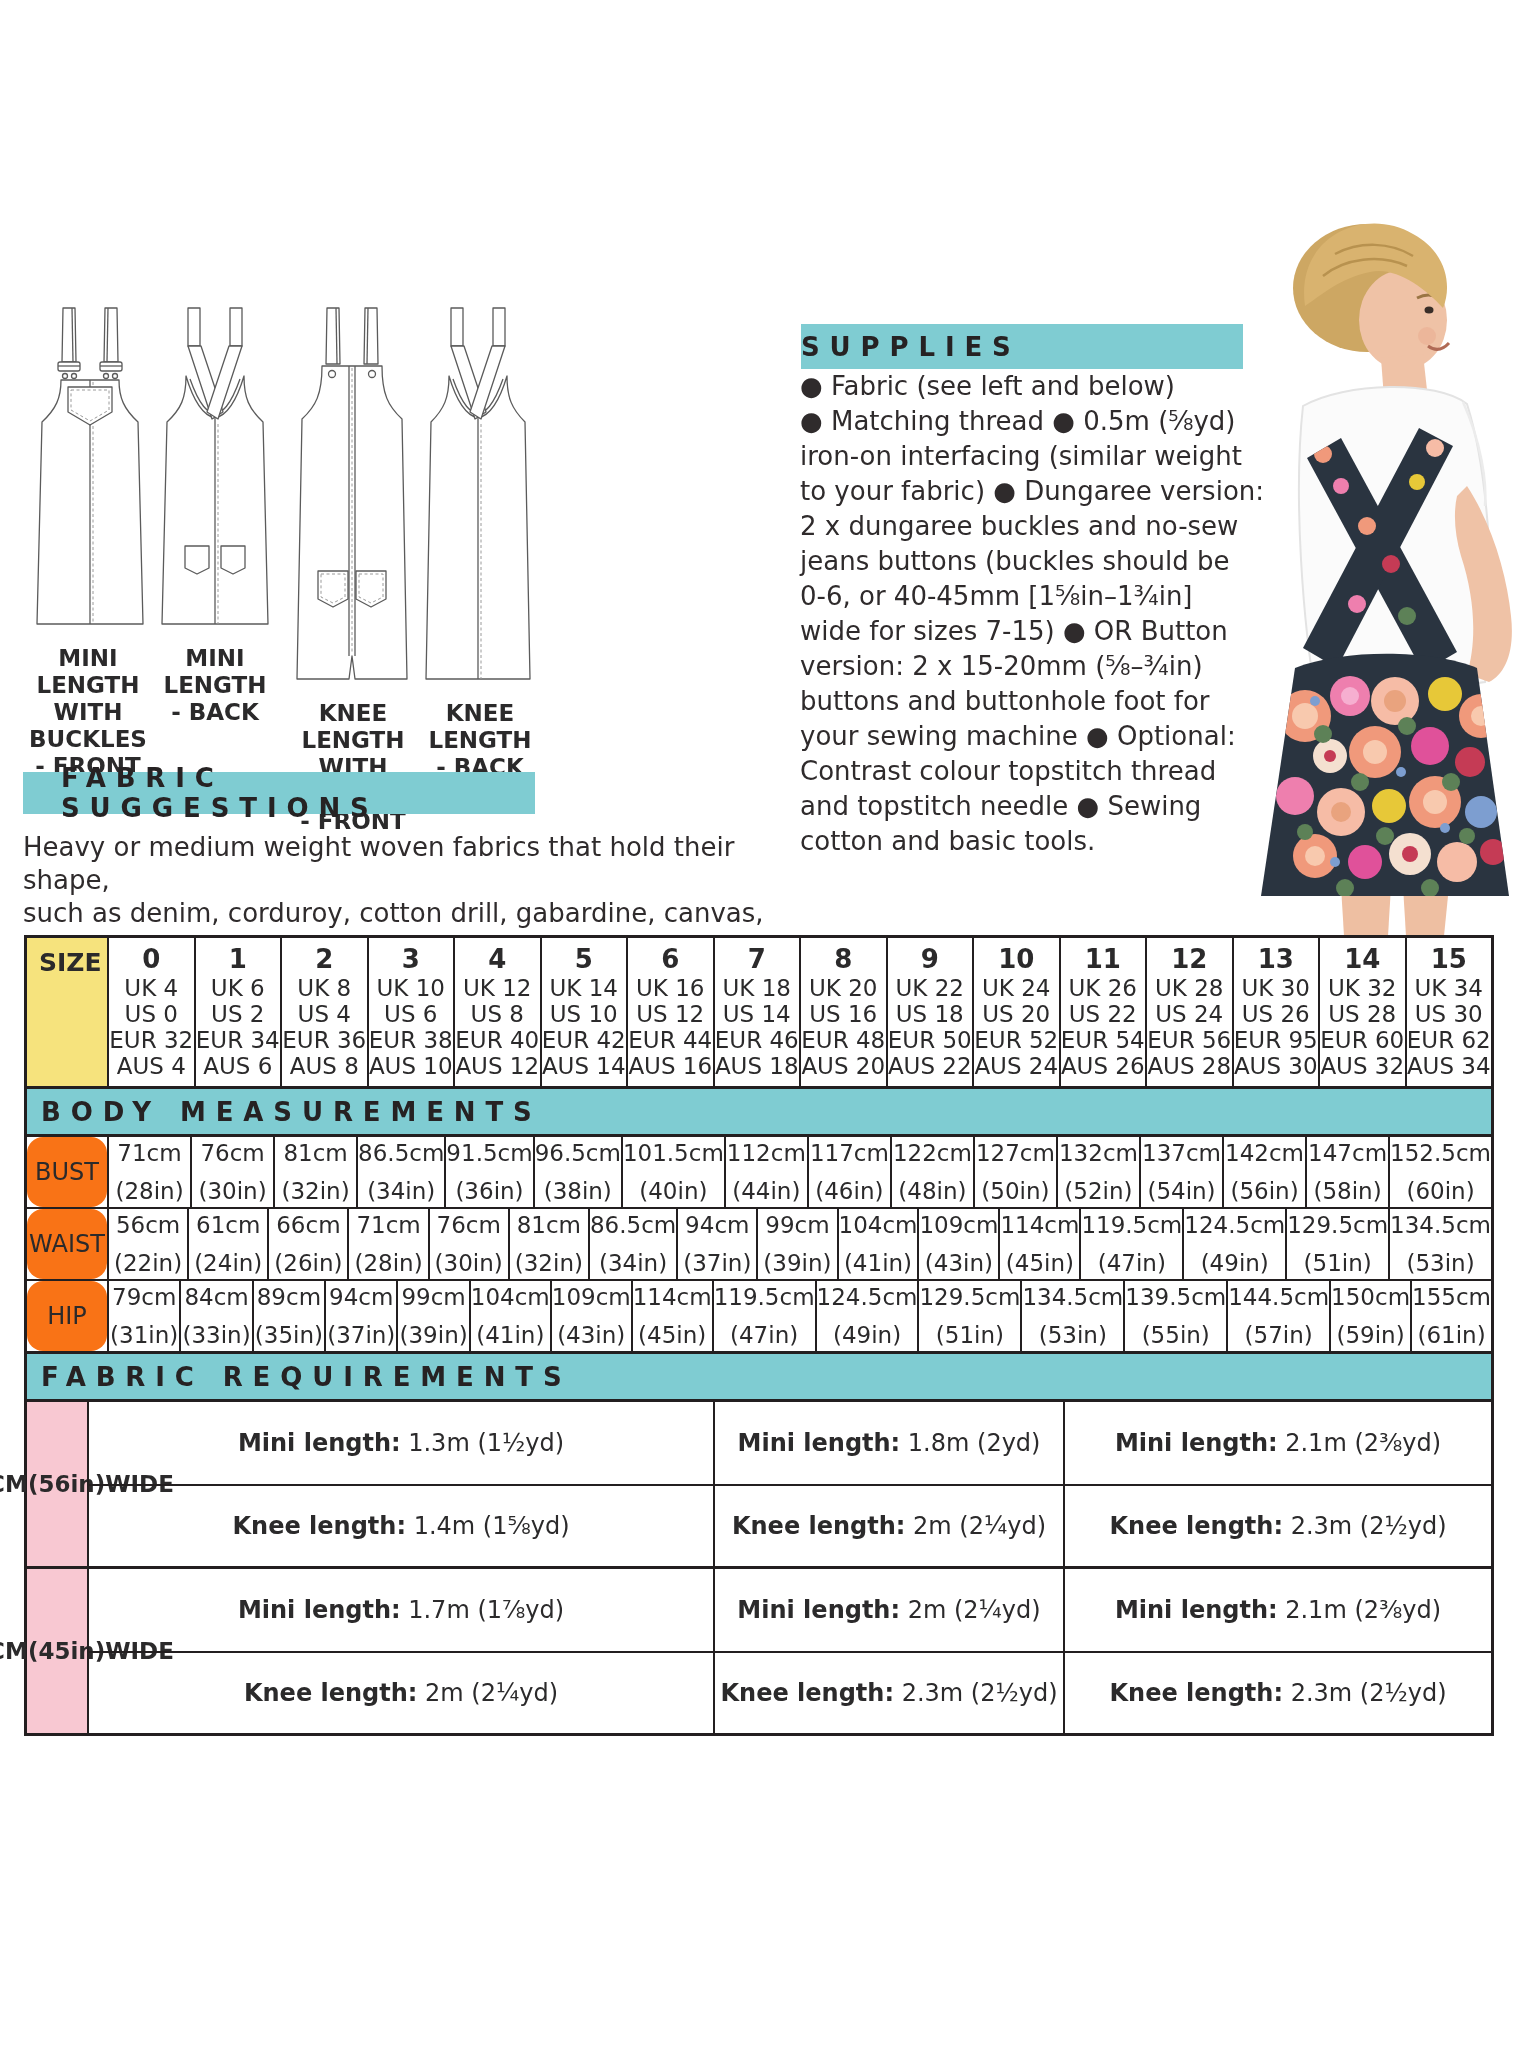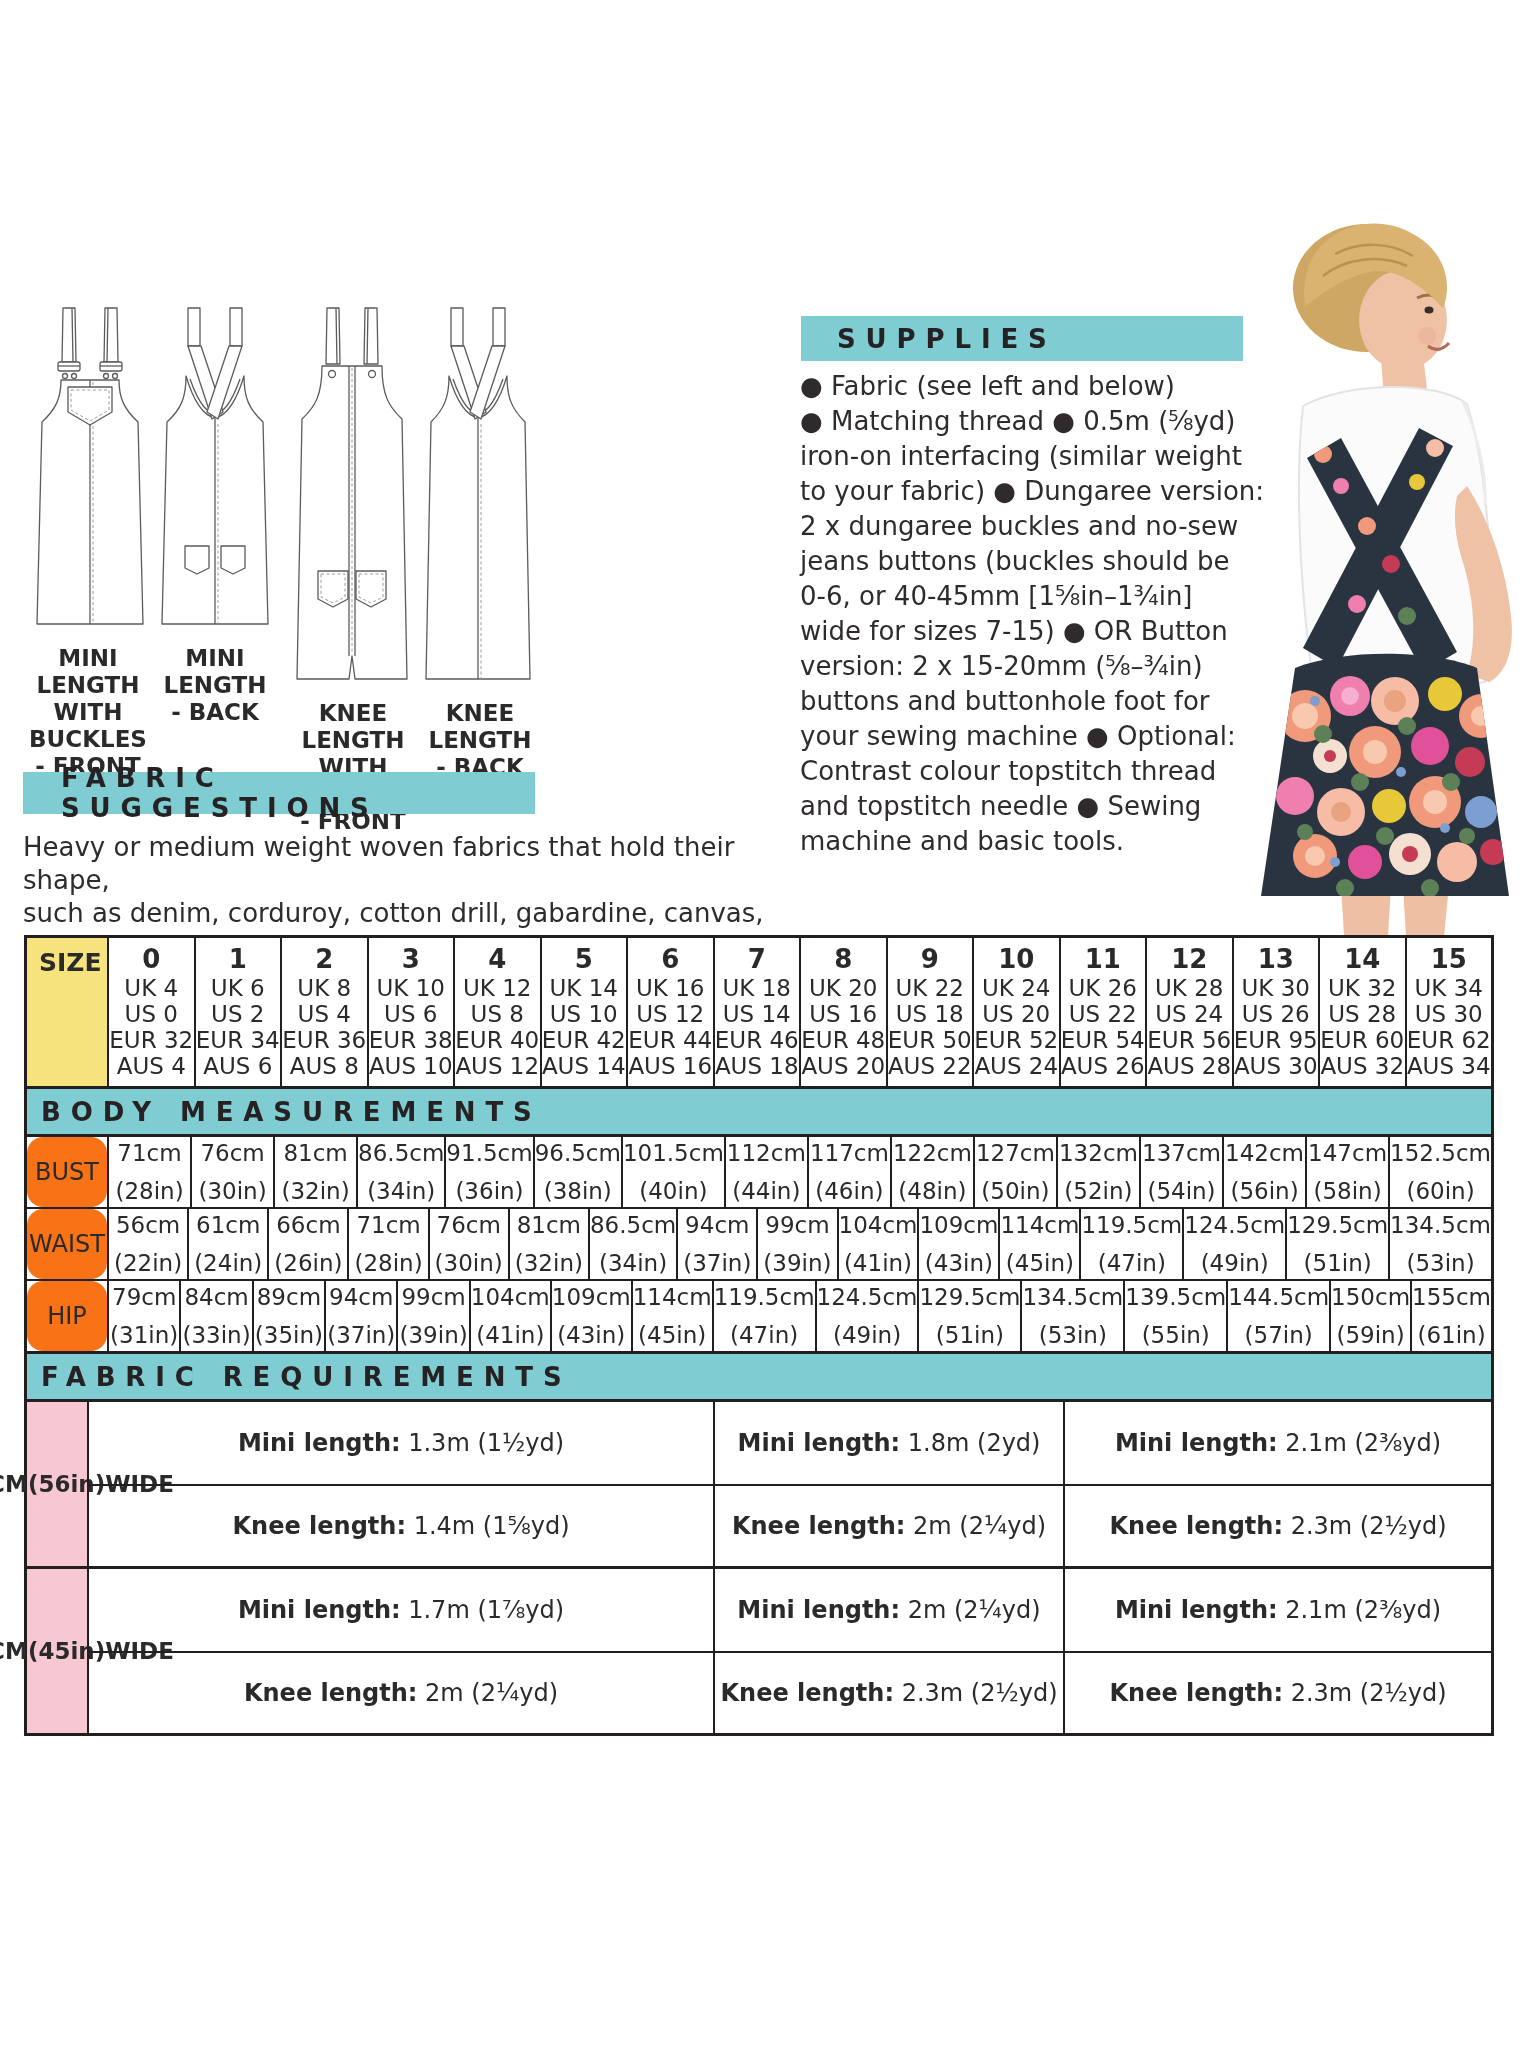--- a/index.html
+++ b/index.html
@@ -6,21 +6,21 @@
   .page{position:relative;width:1537px;height:2048px;background:#fff;overflow:hidden;
         font-family:"DejaVu Sans","Liberation Sans",sans-serif;color:#2b2a2b;}
   .abs{position:absolute;}
   
   .bar-label{background:#7fccd2;font-weight:bold;letter-spacing:.38em;
              display:flex;align-items:center;font-size:26px;color:#262223;}
   
   .fig svg{display:block;}
   .cap{font-weight:bold;font-size:23px;line-height:27px;text-align:center;color:#2b2a2b;}
   
-  .supplies-bar{left:801px;top:316px;width:442px;height:45px;padding-left:36px;box-sizing:border-box;}
+  .supplies-bar{left:801px;top:324px;width:442px;height:45px;box-sizing:border-box;}
   .supplies-text{left:800px;top:369px;width:470px;font-size:26px;line-height:35px;color:#2f2b2c;}
   
   .fs-bar{left:23px;top:772px;width:512px;height:42px;padding-left:38px;box-sizing:border-box;}
   .fs-text{left:23px;top:831px;width:770px;font-size:26px;line-height:33px;color:#2f2b2c;}
   
   .chart{left:24px;top:935px;width:1470px;border:3px solid #231f20;box-sizing:border-box;background:#fff;}
   .chart .bar-label{height:45px;border-top:3px solid #231f20;border-bottom:3px solid #231f20;padding-left:14px;}
   .cell{box-sizing:border-box;}
   .size-row{display:grid;grid-template-columns:80px repeat(16,1fr);height:148px;}
   .size-label{background:#f6e37d;font-weight:bold;font-size:25px;padding:10px 0 0 12px;}
@@ -148,21 +148,21 @@
       <div>to your fabric) ● Dungaree version:</div>
       <div>2 x dungaree buckles and no-sew</div>
       <div>jeans buttons (buckles should be</div>
       <div>0-6, or 40-45mm [1⅝in–1¾in]</div>
       <div>wide for sizes 7-15) ● OR Button</div>
       <div>version: 2 x 15-20mm (⅝–¾in)</div>
       <div>buttons and buttonhole foot for</div>
       <div>your sewing machine ● Optional:</div>
       <div>Contrast colour topstitch thread</div>
       <div>and topstitch needle ● Sewing</div>
-      <div>machine and basic tools.</div>
+      <div>cotton and basic tools.</div>
     </div>
 
   <div class="abs" style="left:1145px;top:196px;">
     <svg width="392" height="740" viewBox="0 0 392 740">
       <defs>
         <clipPath id="dressclip">
           <path d="M150,472 C200,452 290,454 332,472 L364,700 L116,700 Z"></path>
           <path d="M162,262 L196,242 L312,456 L278,476 Z"></path>
           <path d="M308,250 L274,232 L158,452 L192,472 Z"></path>
         </clipPath>

